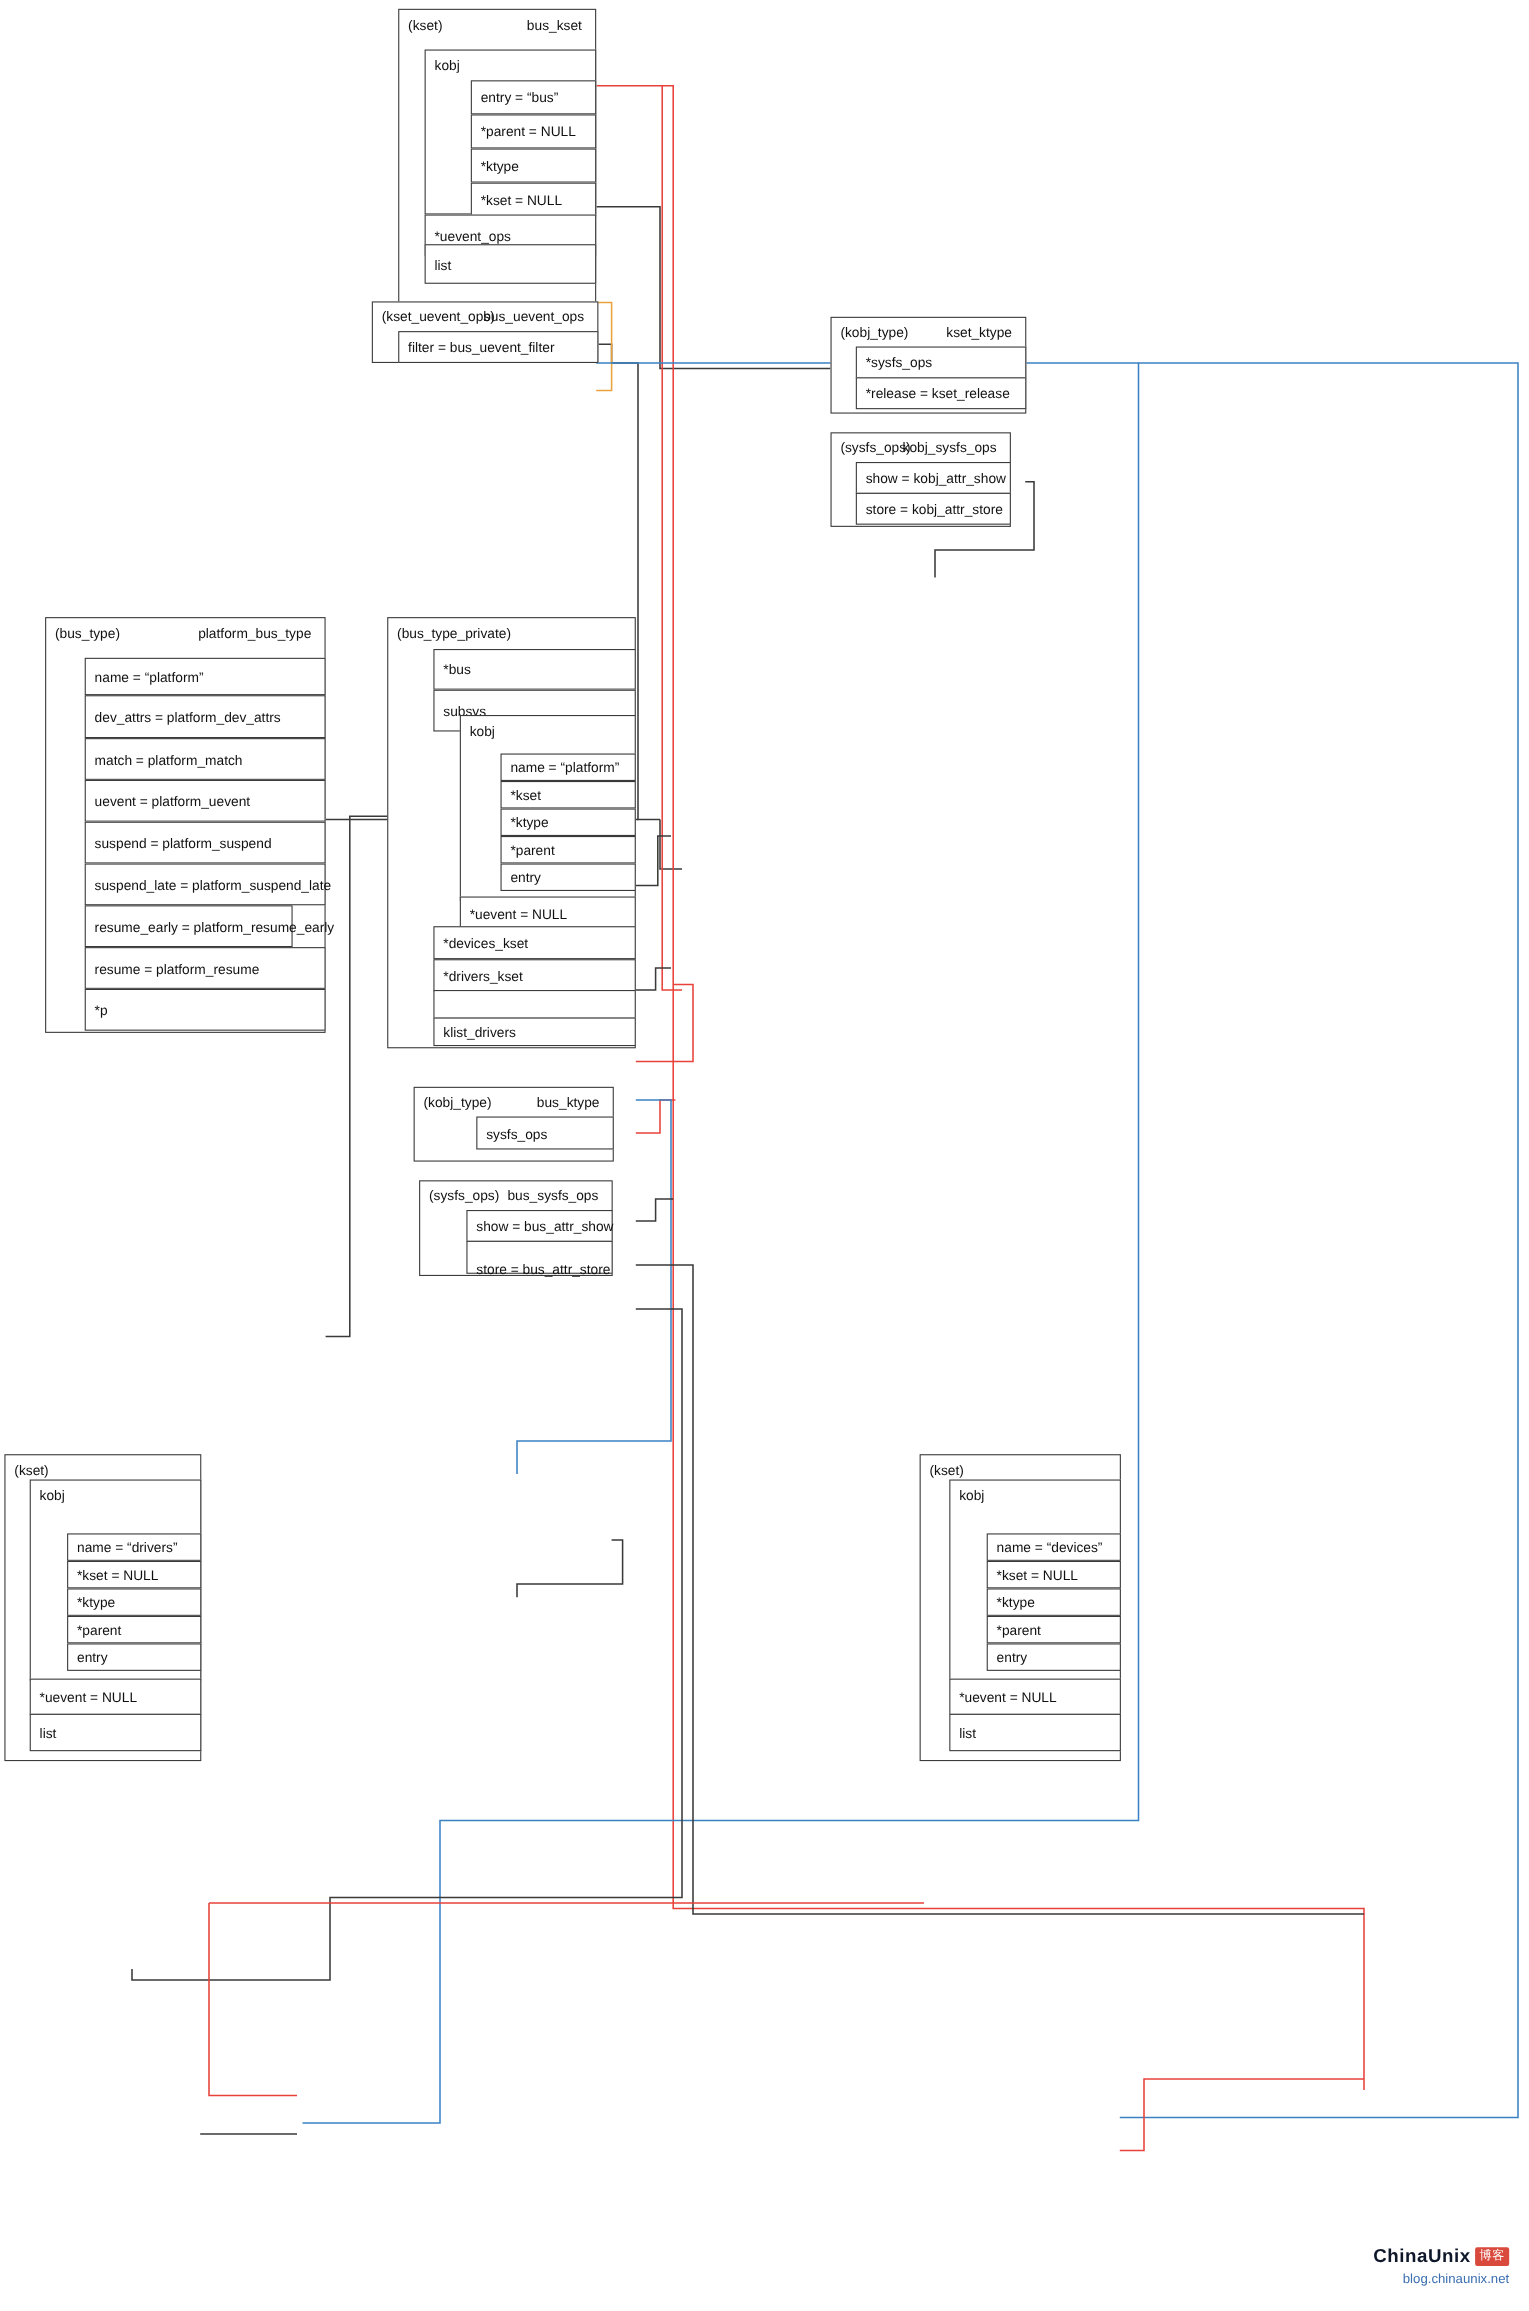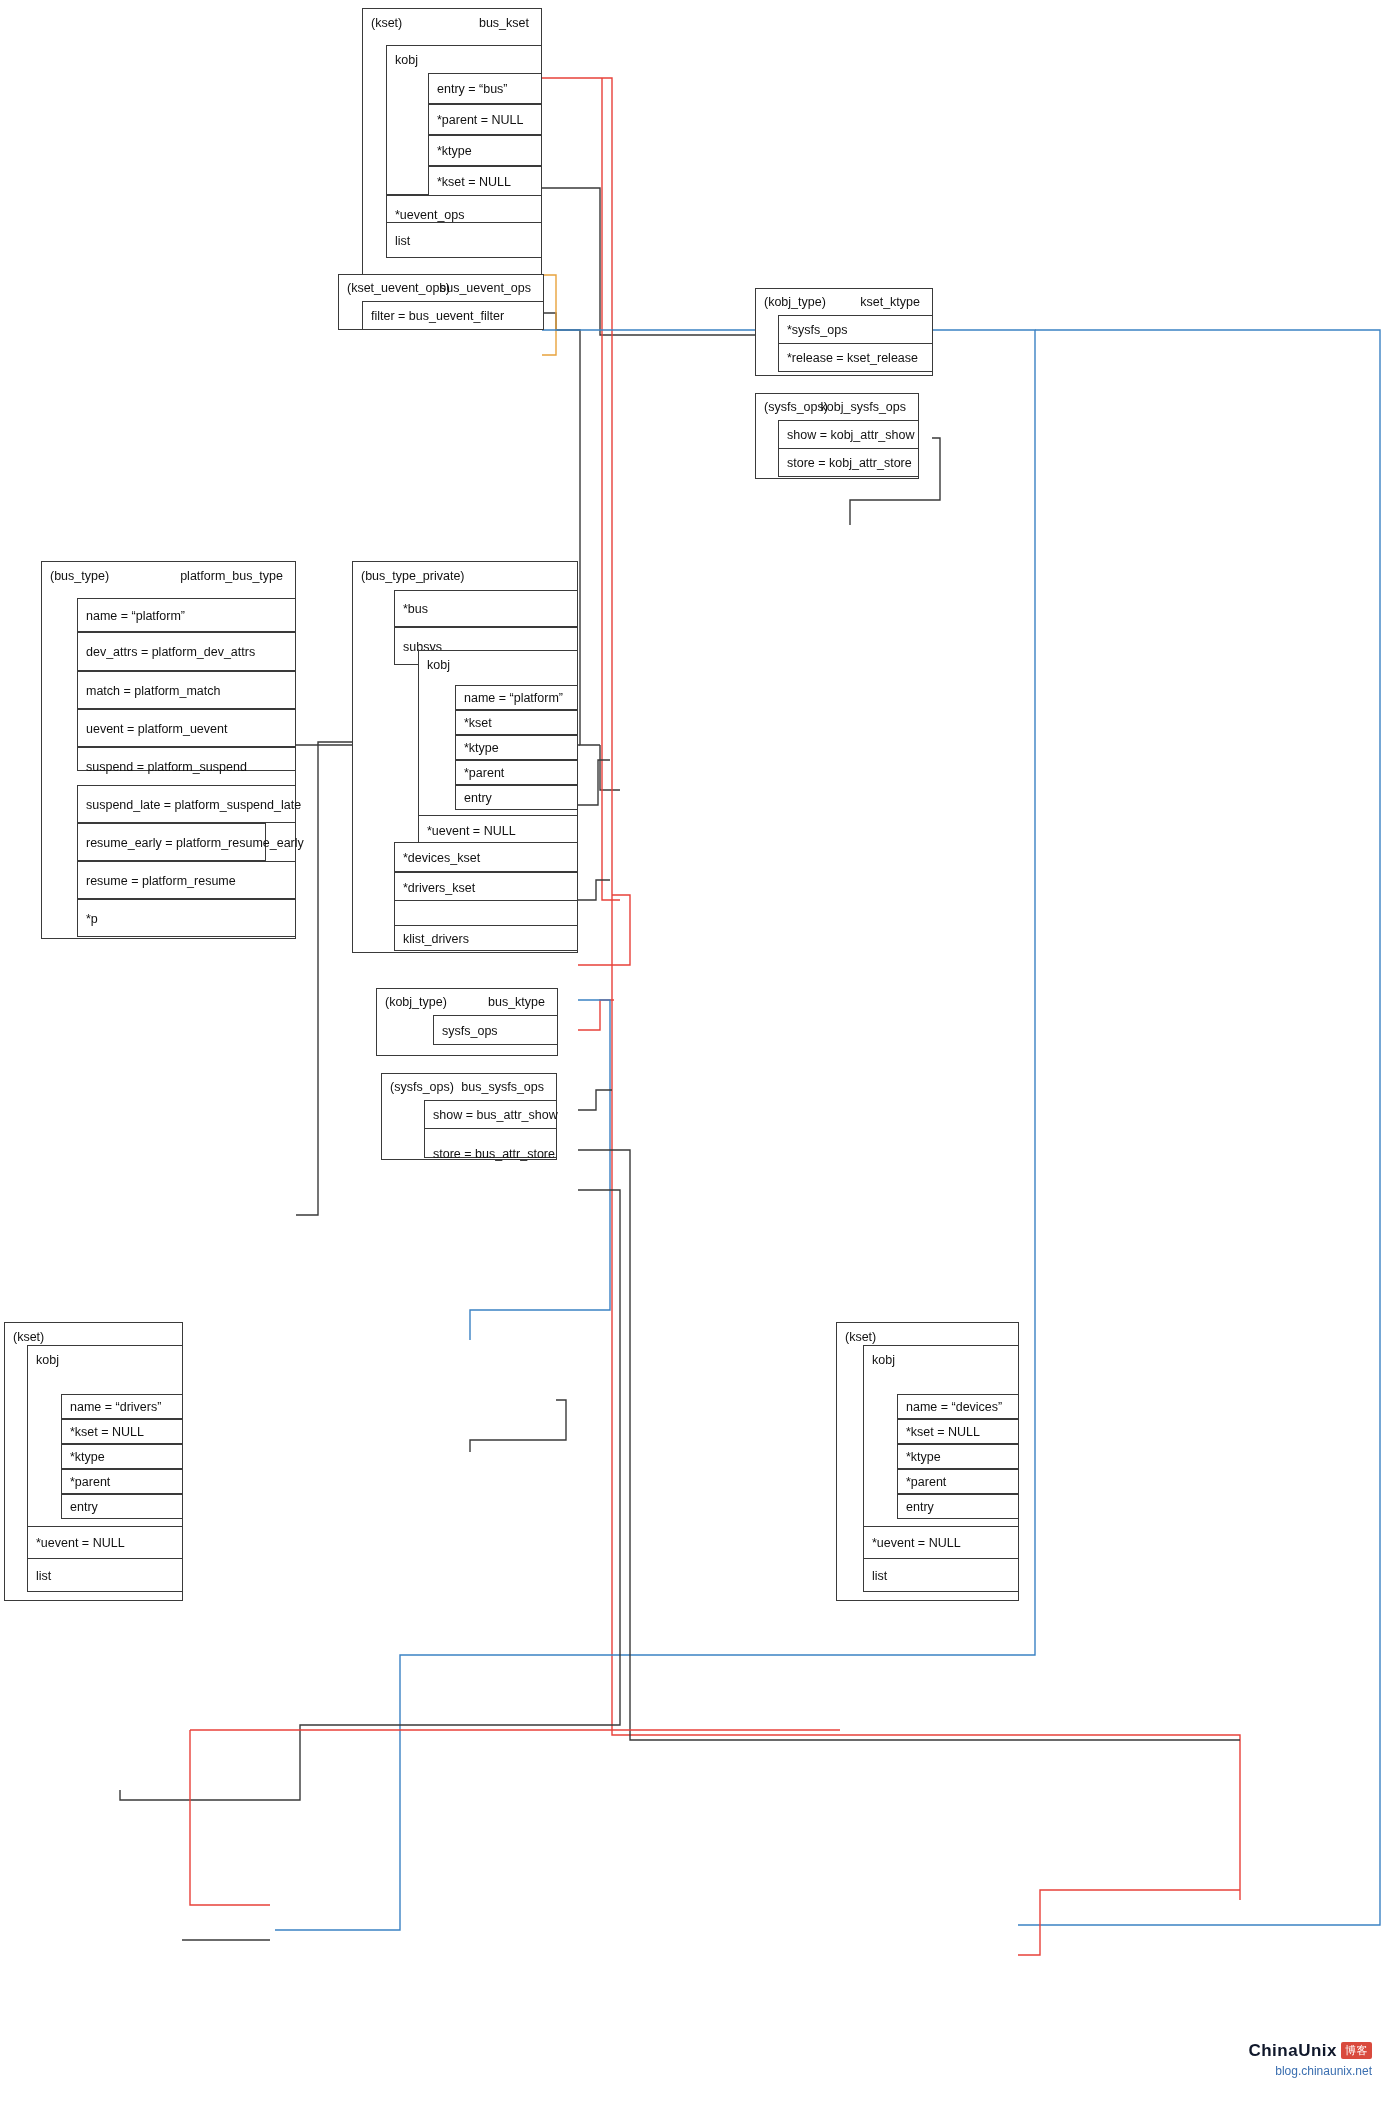--- a/index.html
+++ b/index.html
@@ -156,21 +156,21 @@
     </div>
   <div class="inner" style="left:77px;top:632px;width:219px;height:39px;">
       <div class="plain" style="line-height:39px;">dev_attrs = platform_dev_attrs</div>
     </div>
   <div class="inner" style="left:77px;top:671px;width:219px;height:38px;">
       <div class="plain" style="line-height:38px;">match = platform_match</div>
     </div>
   <div class="inner" style="left:77px;top:709px;width:219px;height:38px;">
       <div class="plain" style="line-height:38px;">uevent = platform_uevent</div>
     </div>
-  <div class="inner" style="left:77px;top:747px;width:219px;height:24px;">
+  <div class="inner" style="left:77px;top:747px;width:219px;height:38px;">
       <div class="plain" style="line-height:38px;">suspend = platform_suspend</div>
     </div>
   <div class="inner" style="left:77px;top:785px;width:219px;height:38px;">
       <div class="plain" style="line-height:38px;">suspend_late = platform_suspend_late</div>
     </div>
   <div class="inner" style="left:77px;top:823px;width:189px;height:38px;">
       <div class="plain" style="line-height:38px;">resume_early = platform_resume_early</div>
     </div>
   <div class="inner" style="left:77px;top:861px;width:219px;height:38px;">
       <div class="plain" style="line-height:38px;">resume = platform_resume</div>

